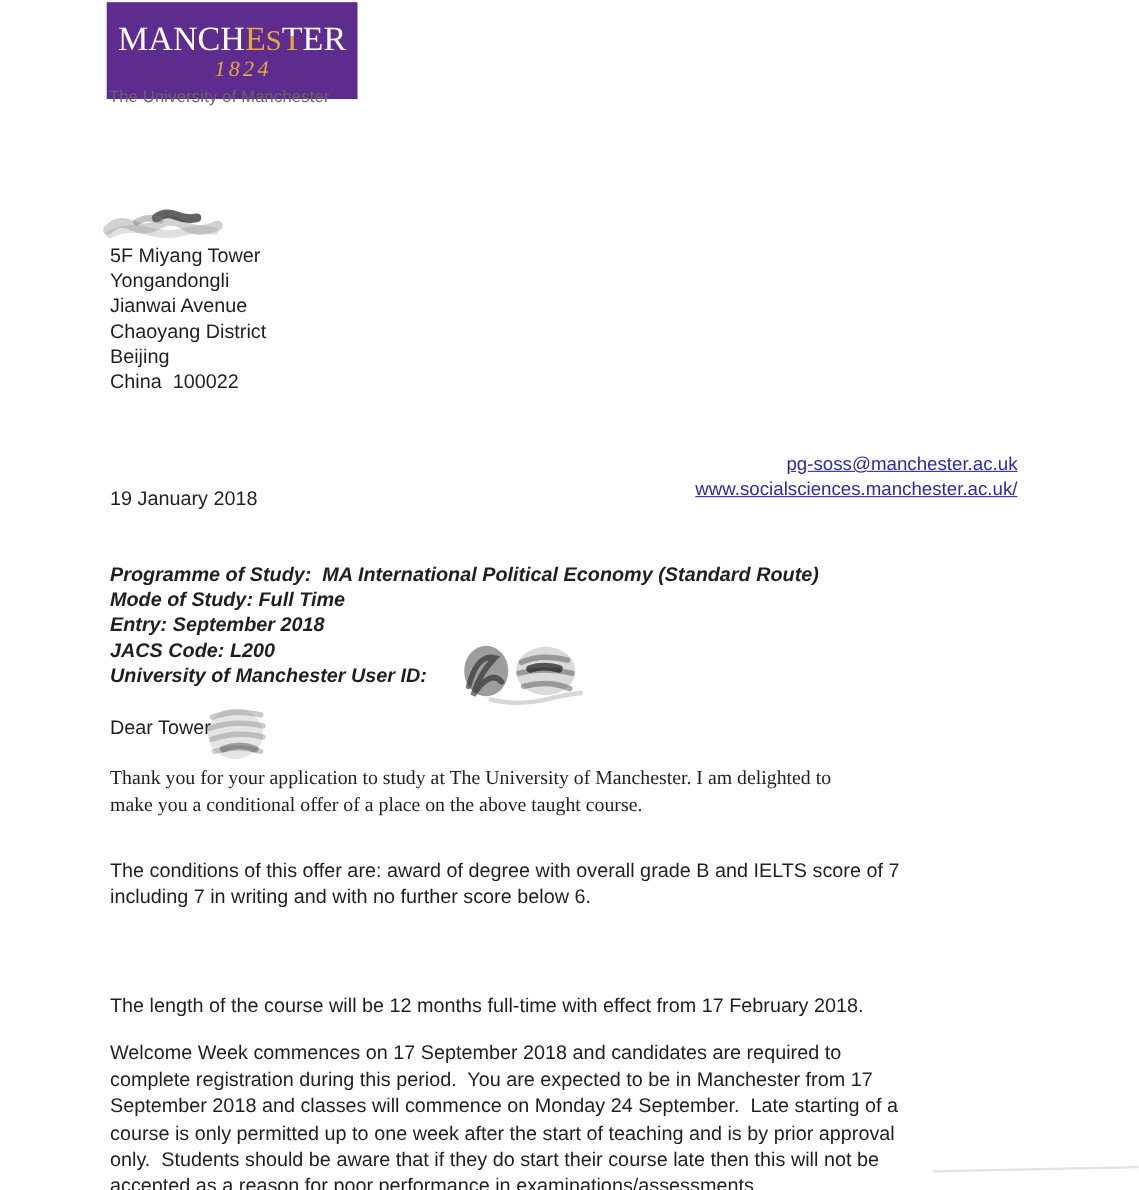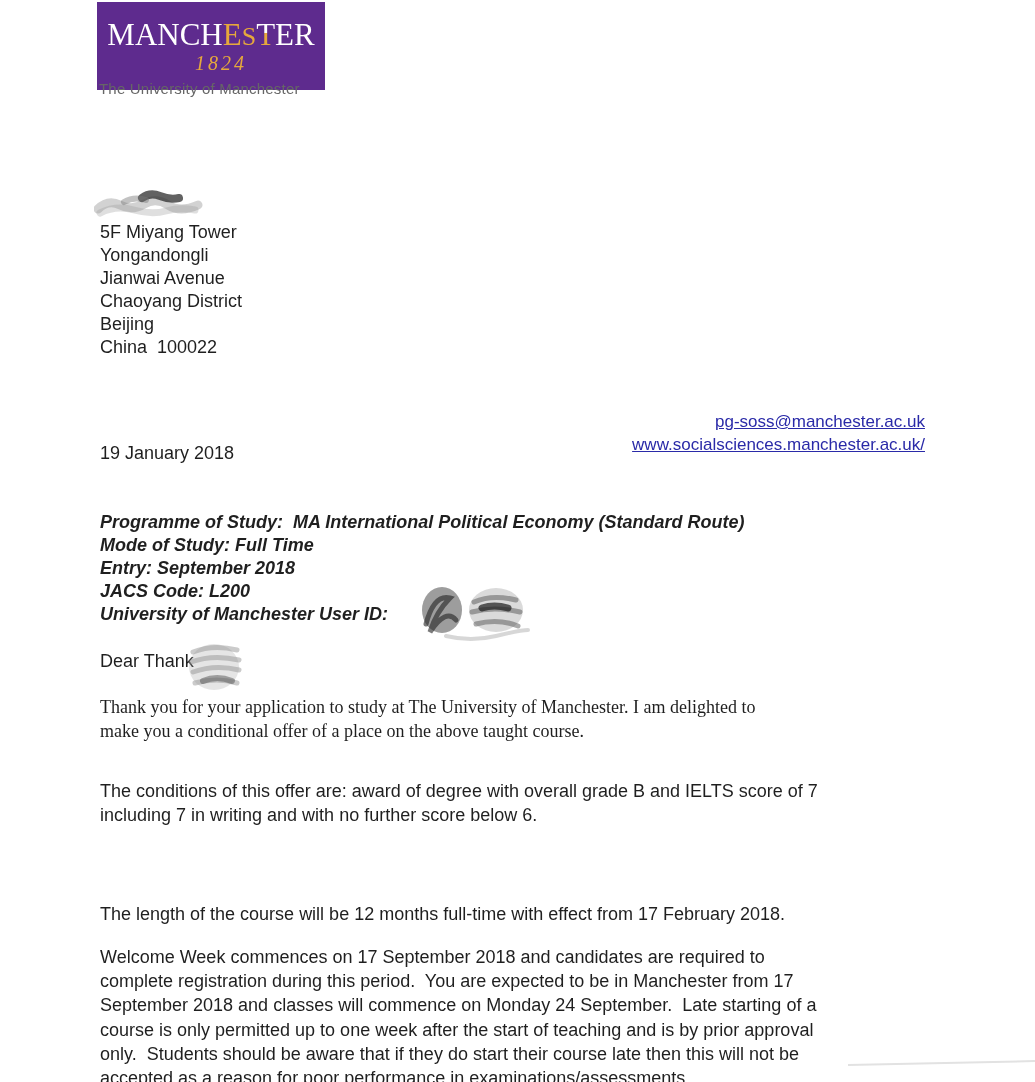--- a/index.html
+++ b/index.html
@@ -92,21 +92,21 @@
 
   <svg class="abs scr scr-userid" viewBox="0 0 118 62">
     <ellipse cx="26" cy="28" rx="20" ry="23" fill="#3c3c3c" opacity="0.50"></ellipse>
     <path d="M10 42 Q18 12 34 16 Q20 30 14 50 Q30 26 40 38" stroke="#222222" stroke-width="5" fill="none" opacity="0.6" stroke-linecap="round"></path>
     <ellipse cx="80" cy="28" rx="27" ry="22" fill="#8f8f8f" opacity="0.33"></ellipse>
     <path d="M58 20 Q76 12 100 18 M56 30 Q78 24 104 30 M60 42 Q82 36 102 44" stroke="#555555" stroke-width="5" fill="none" opacity="0.5" stroke-linecap="round"></path>
     <path d="M66 26 Q78 22 92 26" stroke="#1c1c1c" stroke-width="7" fill="none" opacity="0.7" stroke-linecap="round"></path>
     <path d="M30 54 Q55 60 80 54 T112 48" stroke="#9a9a9a" stroke-width="4" fill="none" opacity="0.4" stroke-linecap="round"></path>
   </svg>
 
-  <div class="abs salutation">Dear Thank</div>
+  <div class="abs salutation">Dear Tower</div>
 
   <svg class="abs scr scr-miss" viewBox="0 0 60 54">
     <ellipse cx="29" cy="27" rx="25" ry="23" fill="#a0a0a0" opacity="0.28"></ellipse>
     <path d="M8 12 Q28 4 52 10 M6 22 Q28 14 54 20 M8 32 Q30 24 54 30 M10 43 Q32 37 52 43" stroke="#8b8b8b" stroke-width="5" fill="none" opacity="0.45" stroke-linecap="round"></path>
     <path d="M18 41 Q32 35 47 41" stroke="#555555" stroke-width="6" fill="none" opacity="0.5" stroke-linecap="round"></path>
   </svg>
 
   <div class="abs para p1 pre">Thank you for your application to study at The University of Manchester. I am delighted to
 make you a conditional offer of a place on the above taught course.</div>
   <div class="abs para p2 pre">The conditions of this offer are: award of degree with overall grade B and IELTS score of 7

